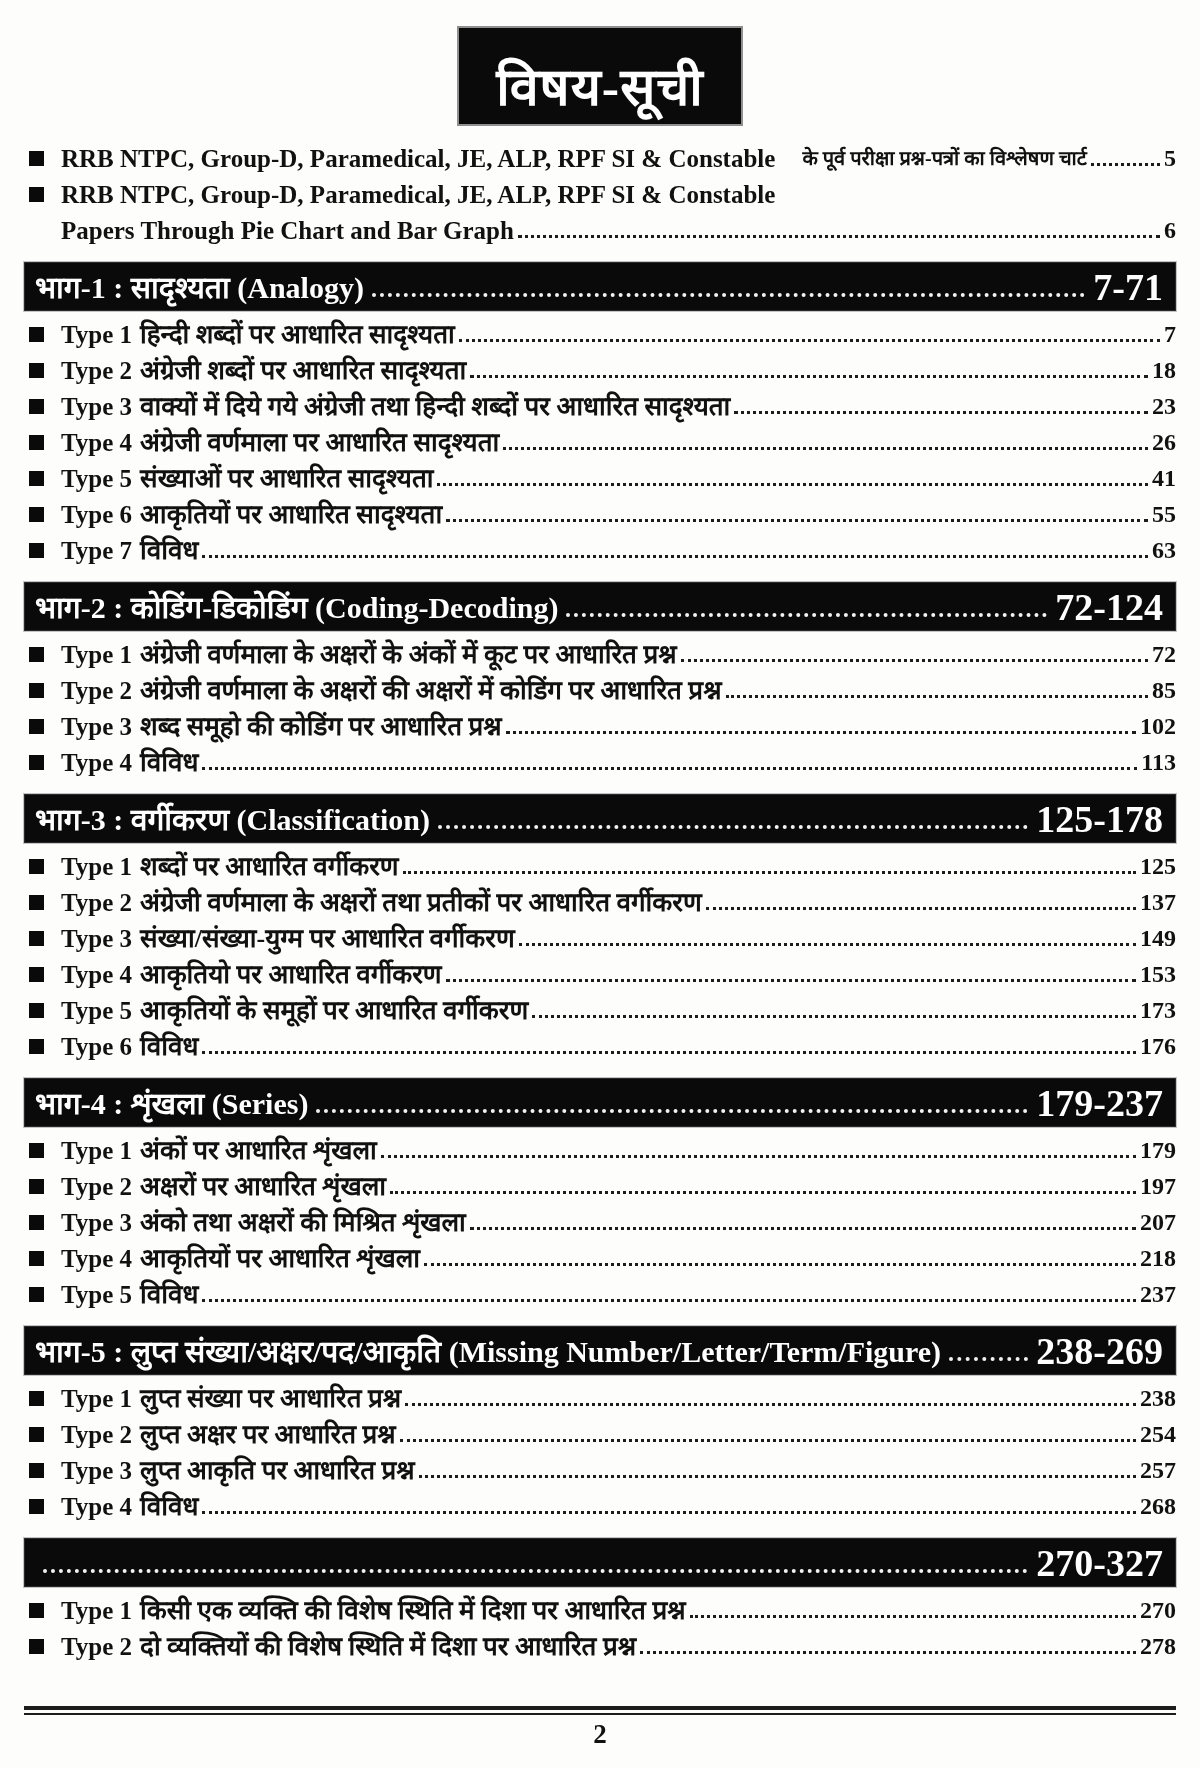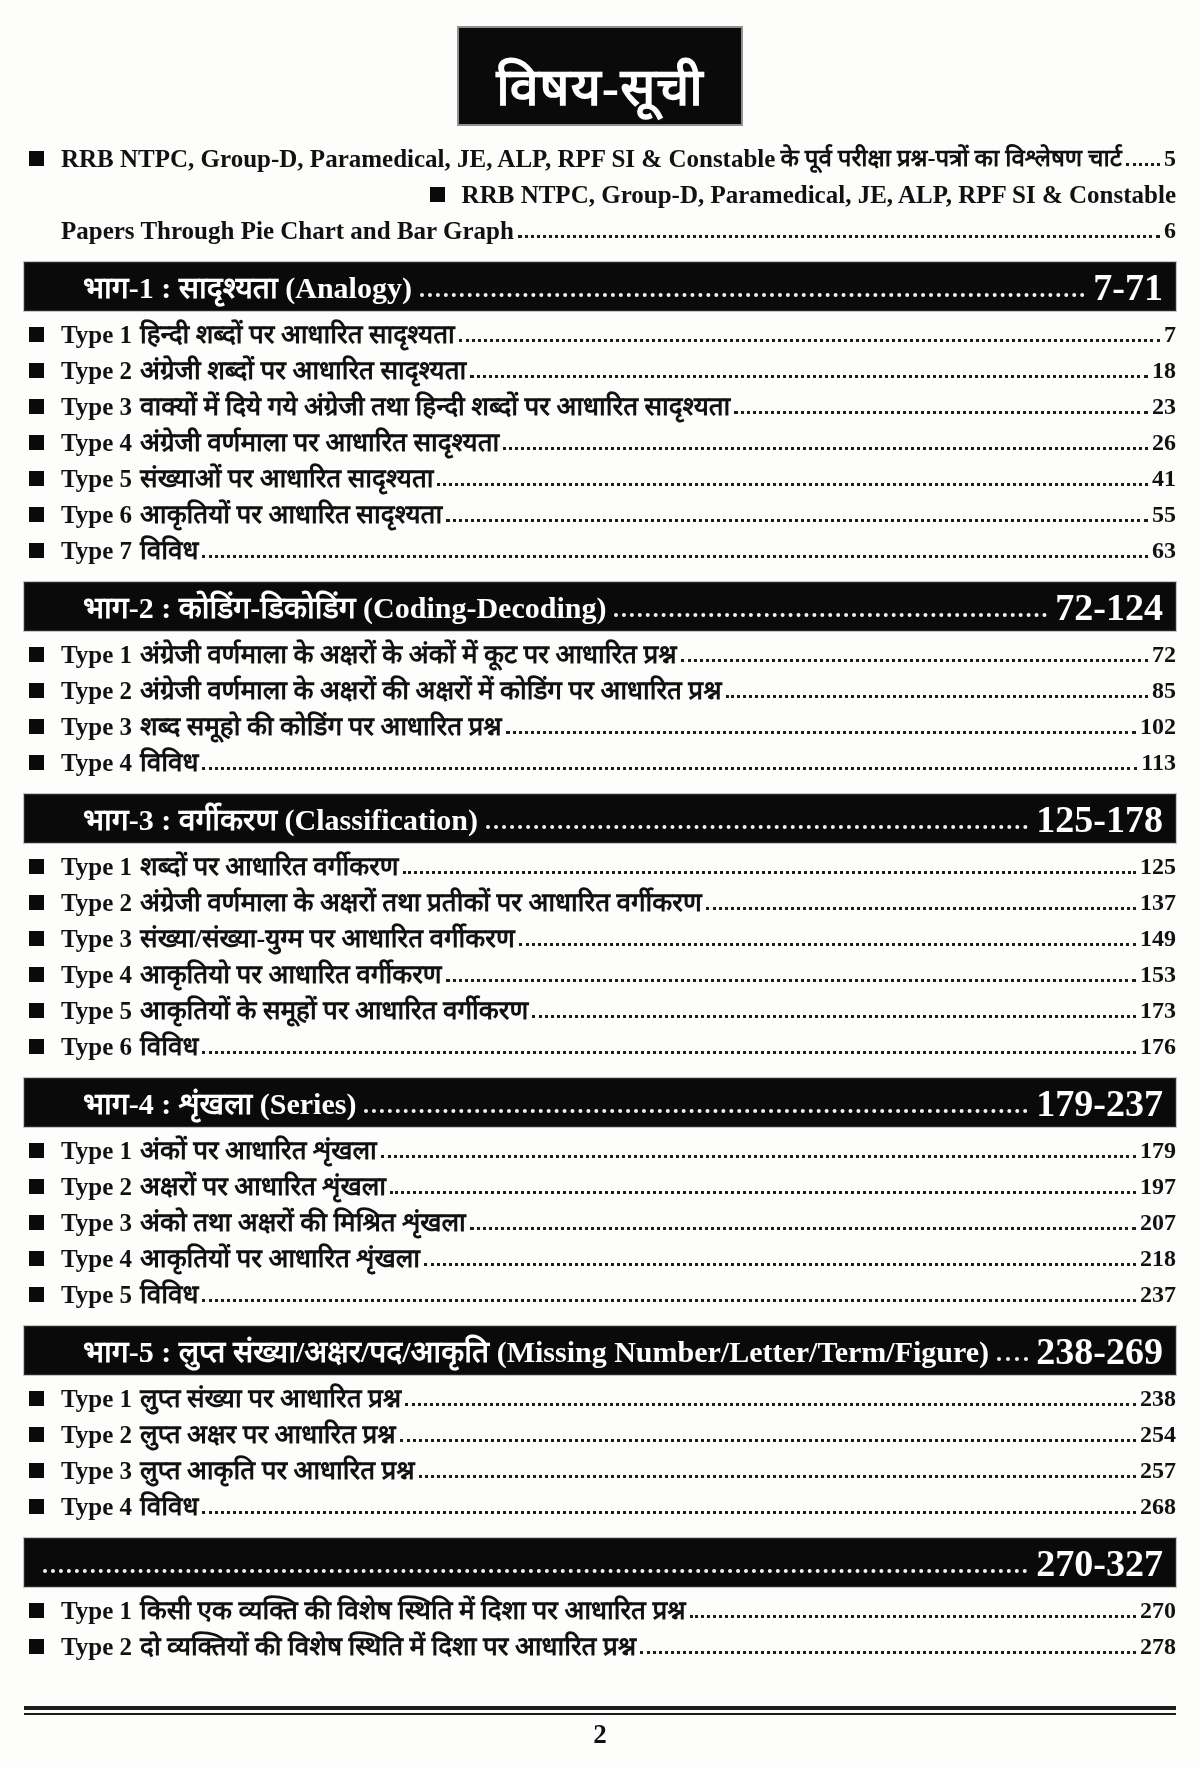--- a/index.html
+++ b/index.html
@@ -44,33 +44,32 @@
   
   .intro-block { margin-top: 18px; flex: none; }
   .row {
     display: flex;
     align-items: flex-end;
     font-weight: bold;
     font-size: 25px;
     line-height: 29px;
     margin-bottom: 7px;
     white-space: nowrap;
-    justify-content: flex-end;
   }
   .bullet {
     width: 15px; height: 15px;
     background: #0a0a0a;
     flex: none;
     margin: 0 17px 7px 5px;
   }
   .bullet.spacer { background: transparent; }
   .type-label { flex: none; margin-right: 8px; }
   .item-text { flex: none; font-size: 26px; }
   .en-text { flex: none; }
-  .hi-text { flex: none; font-size: 24px; margin-left: 5px; }
+  .hi-text { flex: none; font-size: 20px; margin-left: 27px; }
   .leader {
     flex: 1;
     min-width: 18px;
     border-bottom: 3px dotted #1c1c1c;
     margin: 0 4px 7px 4px;
   }
   .page-num { flex: none; font-size: 24px; line-height: 29px; }
 
   
   .section-bar {
@@ -81,21 +80,21 @@
     height: 49px;
     margin: 10px 0 9px 0;
     padding: 0 12px 0 10px;
     border: 1px solid #2a2a2a;
     outline: 1px solid #c4c4c4;
     font-weight: bold;
     font-size: 30px;
     white-space: nowrap;
     flex: none;
   }
-  .section-bar .bar-title { flex: none; margin-left: 48px; }
+  .section-bar .bar-title { flex: none; }
   .section-bar .bar-leader {
     flex: 1;
     min-width: 18px;
     border-bottom: 4px dotted #f2f2f2;
     margin: 0 8px;
     transform: translateY(8px);
   }
   .section-bar .bar-pages { flex: none; font-size: 38px; }
 
   .section-items { flex: none; }

